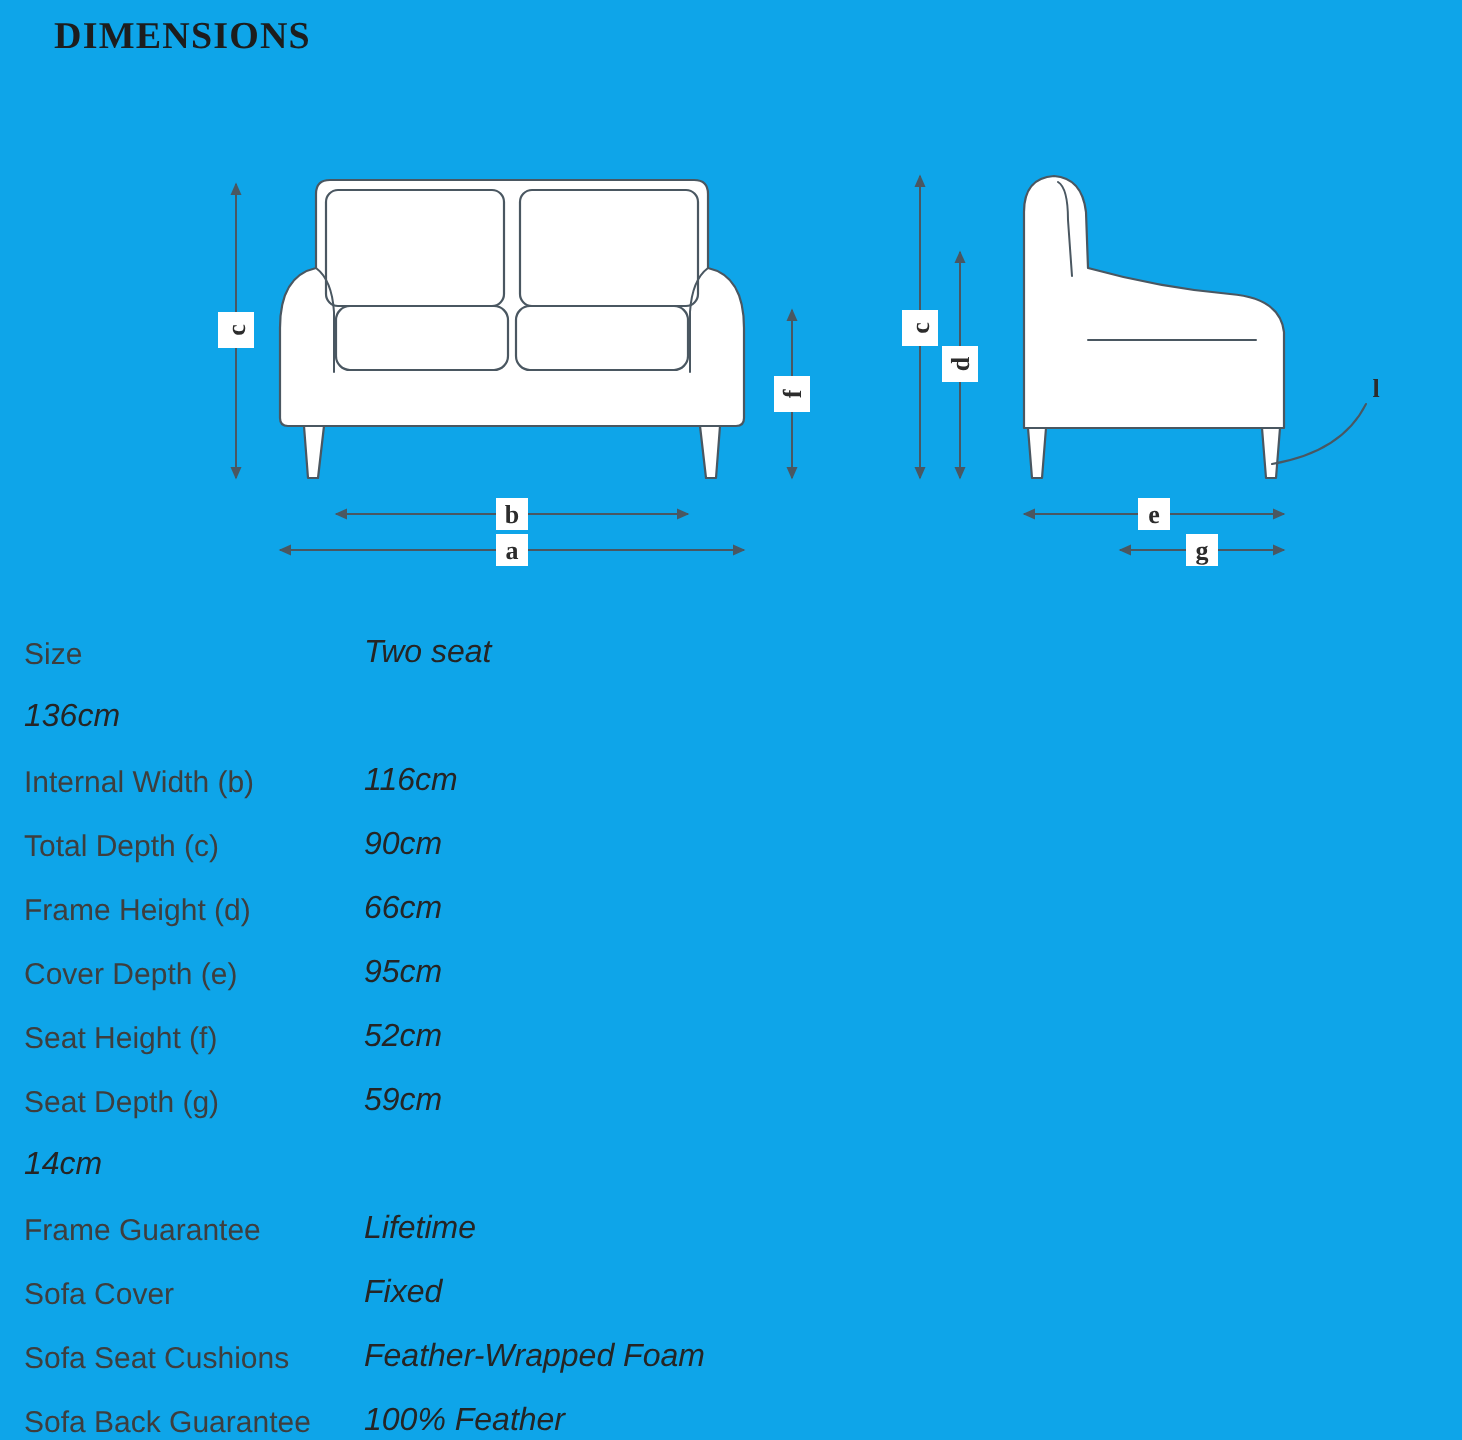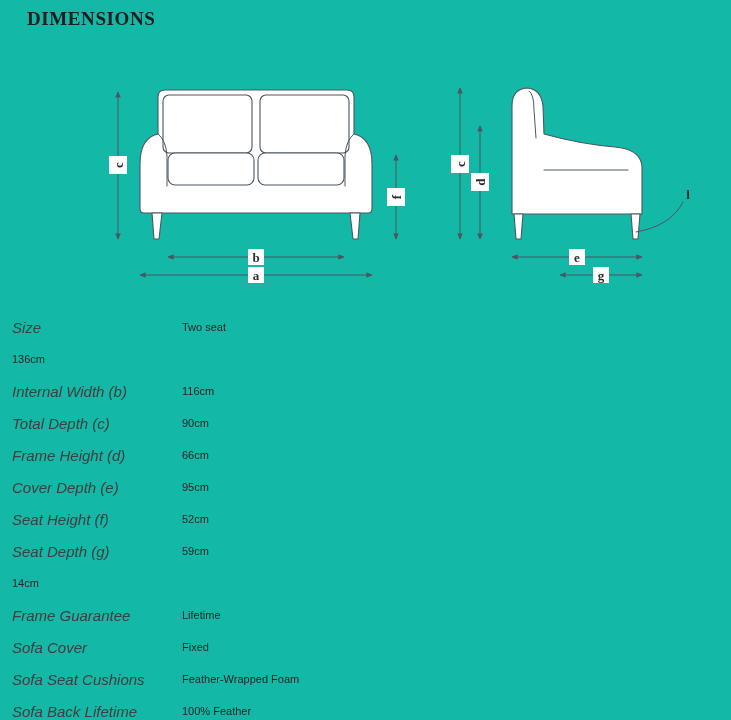--- a/index.html
+++ b/index.html
@@ -3,21 +3,21 @@
 <meta charset="utf-8">
 <style>
   * { margin:0; padding:0; box-sizing:border-box; }
   html,body { background:#ffffff; }
   body {
     width:731px; height:720px;
     font-family:"Liberation Sans", sans-serif;
     overflow:hidden;
     color:#3e3e3e;
   }
-  .page { position:relative; width:731px; height:720px; background:#14b8a6; }
+  .page { position:relative; width:731px; height:720px; background:#0ea5e9; }
 
   .title {
     position:absolute; left:27px; top:8px;
     font-family:"Liberation Serif", serif;
     font-size:19px; font-weight:700;
     letter-spacing:0.6px;
     color:#1d1d1d;
   }
 
   .diagrams { position:absolute; left:0; top:76px; width:731px; height:216px; }
@@ -30,22 +30,22 @@
   .dim  { stroke:#4a5761; stroke-width:1; }
   .gap  { fill:#ffffff; stroke:none; }
   .dimtext {
     font-family:"Liberation Serif", serif;
     font-weight:700; font-size:13px;
     fill:#2c2c2c;
   }
 
   .specs { position:absolute; left:12px; top:311px; width:707px; }
   .spec-row { display:flex; align-items:center; height:32px; }
-  .spec-label { width:170px; flex:0 0 170px; font-size:15px; color:#3e3e3e;font-style:italic; }
-  .spec-value { font-size:11px; color:#252525; }
+  .spec-label { width:170px; flex:0 0 170px; font-size:15px; color:#3e3e3e; }
+  .spec-value { font-size:16px; color:#252525;font-style:italic; }
 </style>
 </head>
 <body>
 
 <div class="page">
 
   <h1 class="title">DIMENSIONS</h1>
 
   <div class="diagrams">
 
@@ -181,18 +181,18 @@
     </div>
     <div class="spec-row">
       <div class="spec-label">Sofa Cover</div>
       <div class="spec-value">Fixed</div>
     </div>
     <div class="spec-row">
       <div class="spec-label">Sofa Seat Cushions</div>
       <div class="spec-value">Feather-Wrapped Foam</div>
     </div>
     <div class="spec-row">
-      <div class="spec-label">Sofa Back Lifetime</div>
+      <div class="spec-label">Sofa Back Guarantee</div>
       <div class="spec-value">100% Feather</div>
     </div>
   </div>
 
 </div>
 
 </body></html>

